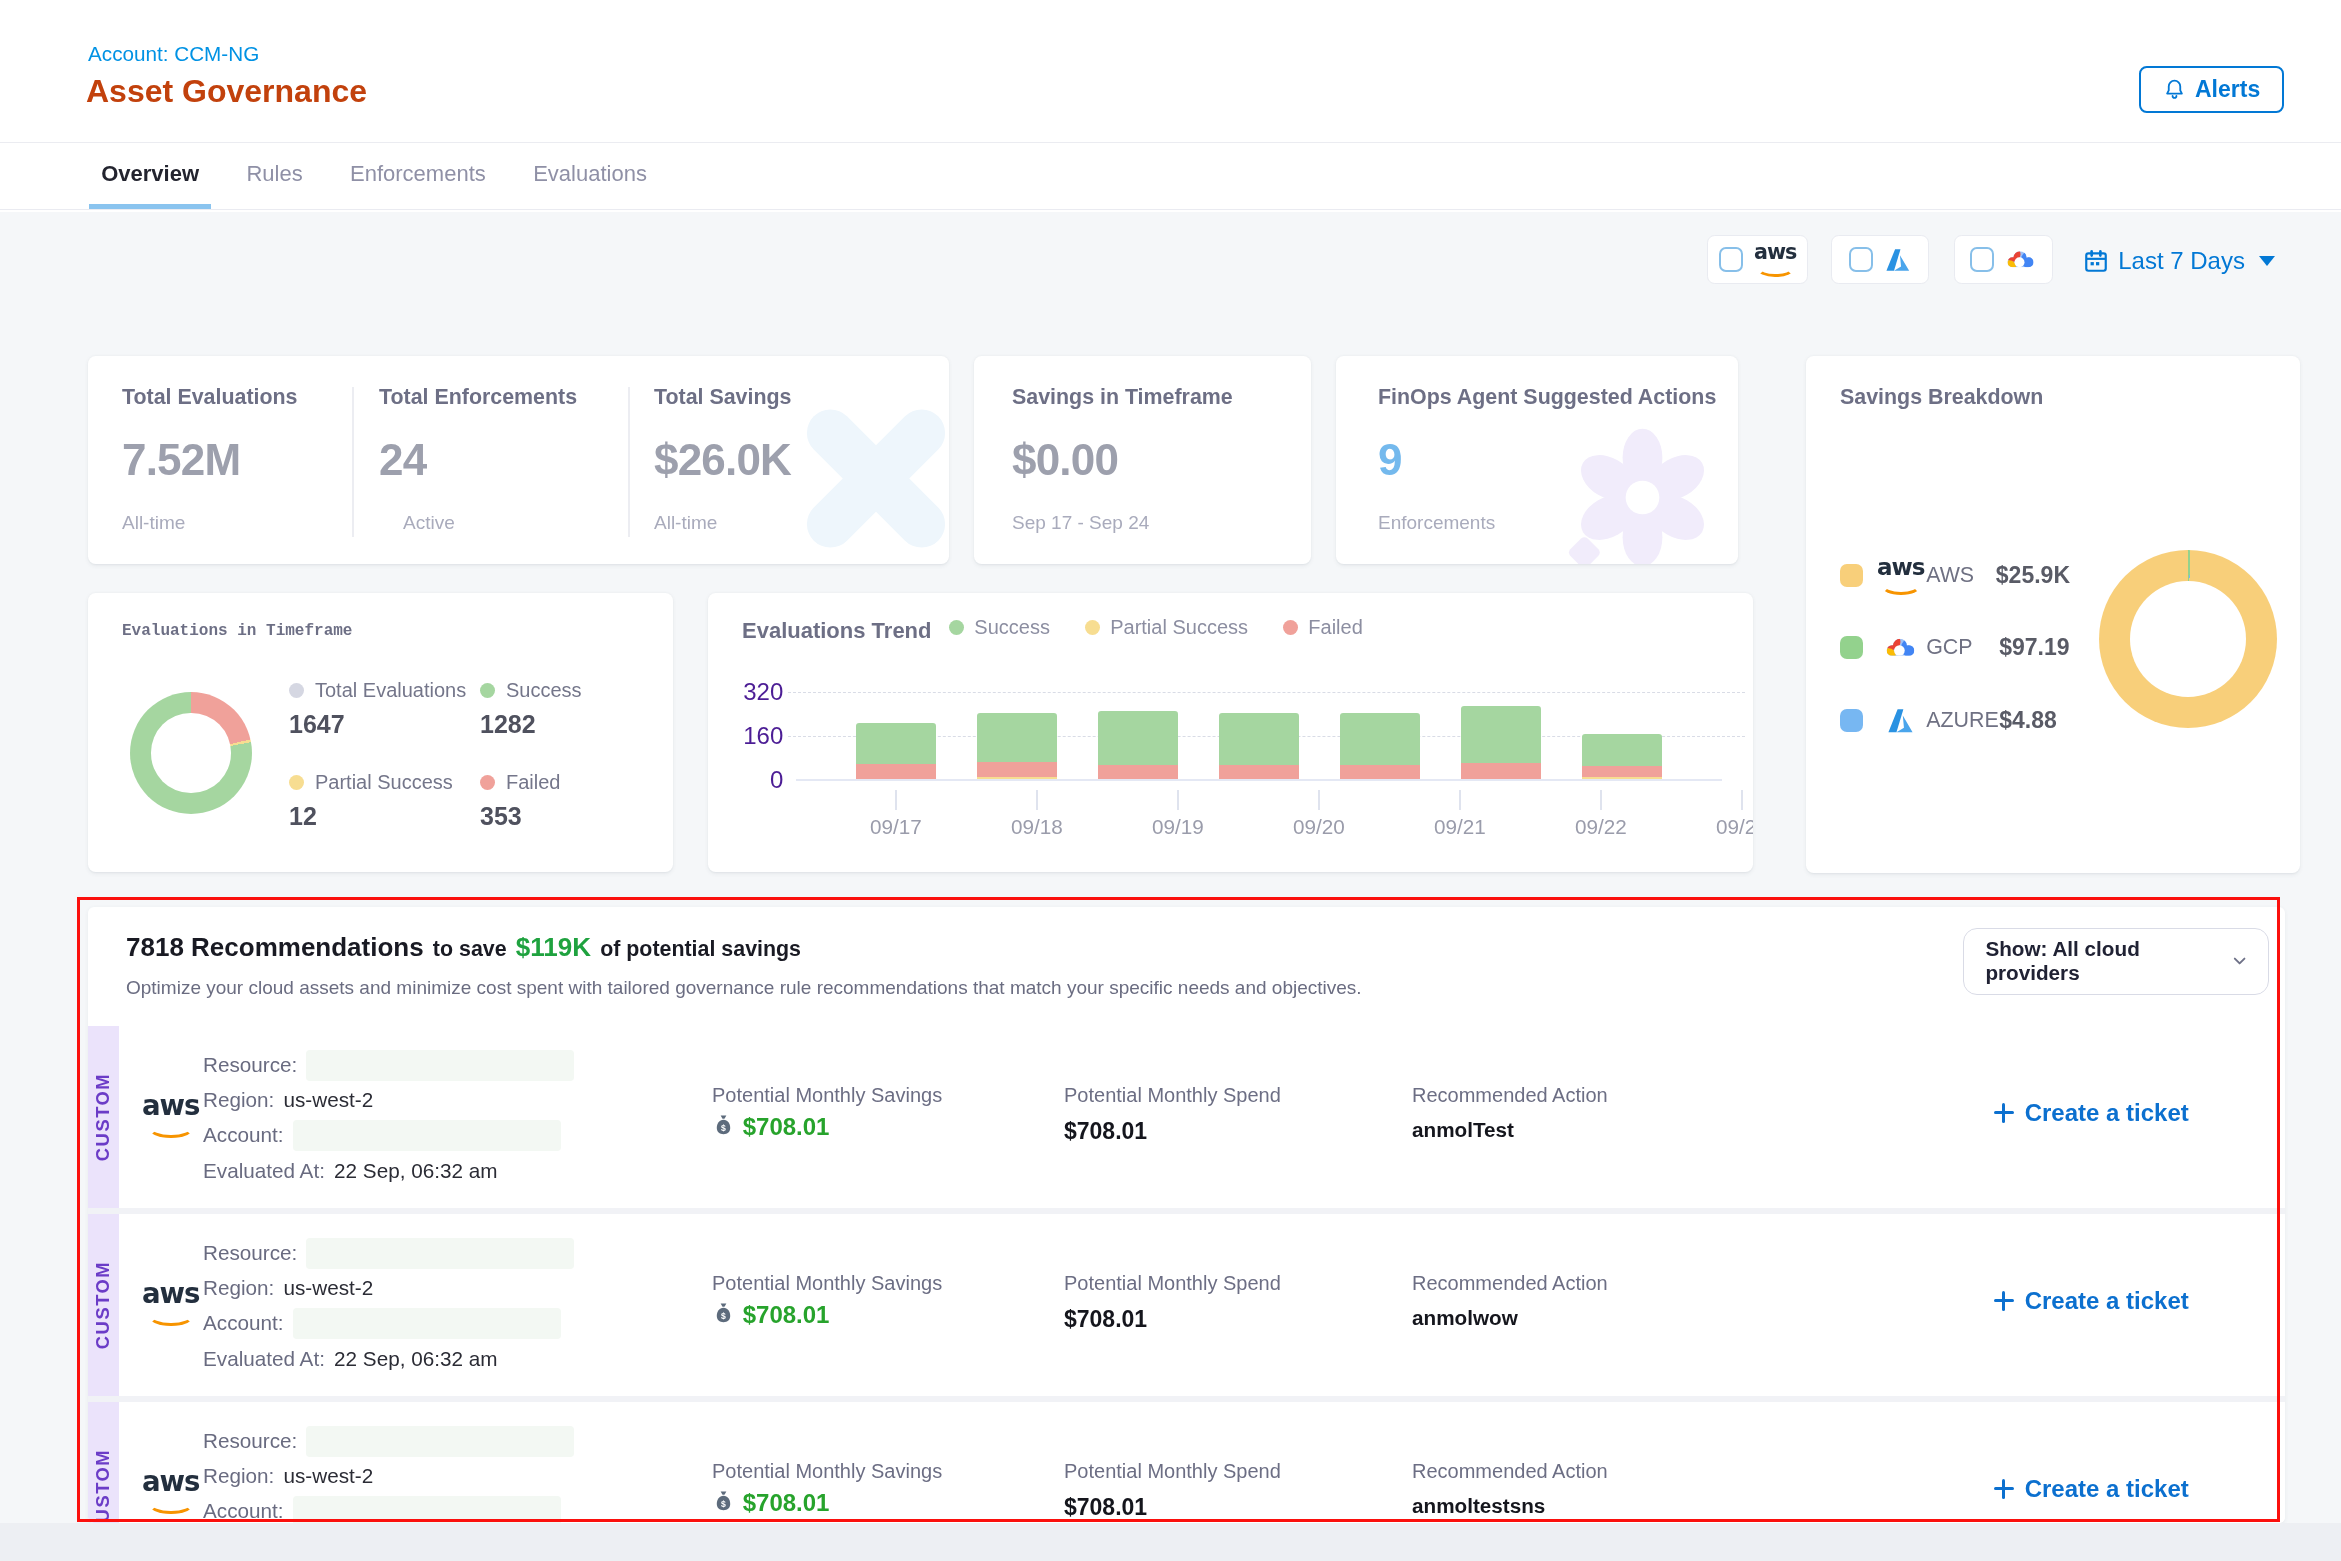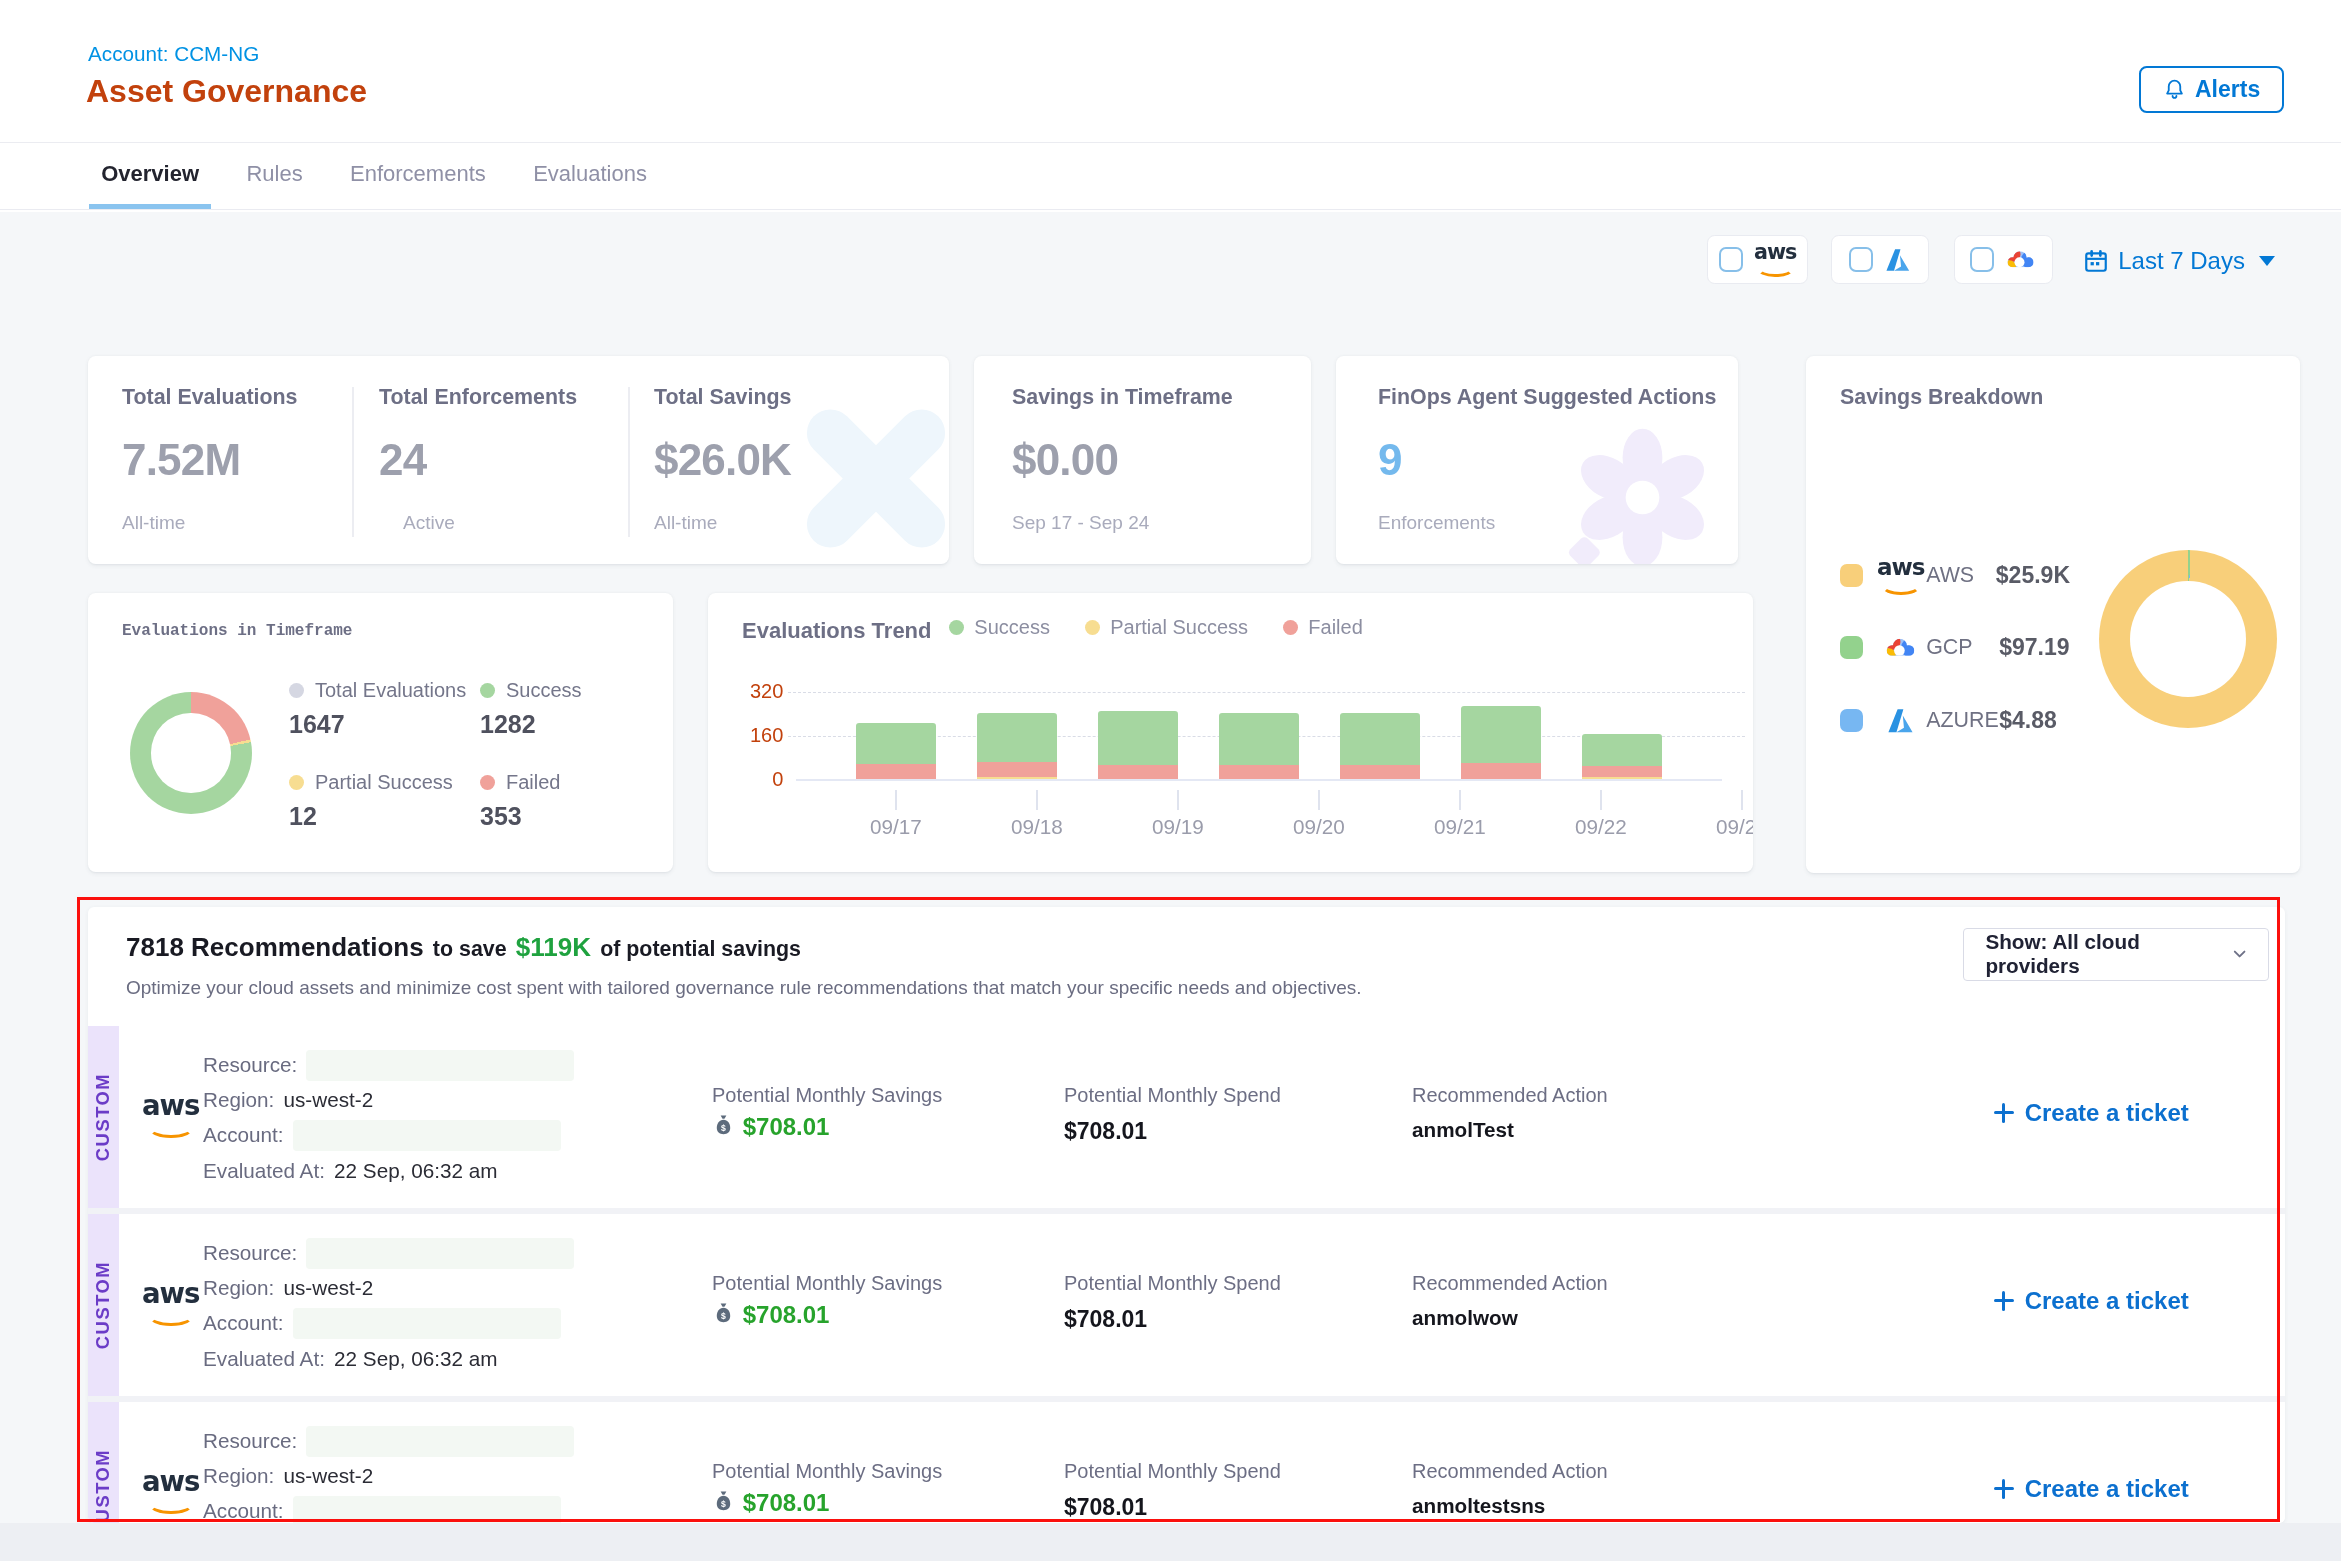--- a/index.html
+++ b/index.html
@@ -62,21 +62,21 @@
   .ev-item{position:absolute;width:180px;}
   .ev-item .lr{display:flex;align-items:center;gap:10.7px;font-size:20px;color:#74768a;}
   .dot{width:15.3px;height:15.3px;border-radius:50%;flex:0 0 auto;}
   .ev-item .vv{margin-top:7.7px;font-size:25px;font-weight:700;color:#4f515e;padding-left:0;}
 
   
   .trend-legend{position:absolute;left:241px;top:23px;display:flex;align-items:center;gap:35px;}
   .trend-legend .li{display:flex;align-items:center;gap:10px;font-size:20px;color:#8c8ea1;}
   .trend-yaxis{position:absolute;left:15.3px;top:99px;width:60px;height:87px;}
   .trend-ytick{position:absolute;right:0;width:100%;height:21.4px;line-height:21.4px;text-align:right;
-    font-size:20px;color:#c2410c;}
+    font-size:24px;color:#4c1d95;}
   .trend-area{position:absolute;left:88px;top:99px;width:926px;height:87px;border-bottom:2.3px solid #e4e8f4;}
   .trend-grid{position:absolute;left:-7.7px;right:-23px;height:0;border-top:1.5px dashed #d9dce6;}
   .trend-cols{position:absolute;inset:0;display:flex;justify-content:space-between;align-items:flex-end;
     padding:0 60px;}
   .trend-col{display:flex;flex-direction:column-reverse;width:80px;}
   .trend-col div:last-child{border-radius:3.1px 3.1px 0 0;}
   .trend-labels{position:absolute;left:88px;top:189px;width:926px;display:flex;justify-content:space-between;
     padding:8px 60px;box-sizing:content-box;}
   .trend-label{width:80px;text-align:center;}
   .trend-label i{display:block;width:1.5px;height:20px;background:#dfe3ee;margin:0 auto;}
@@ -92,22 +92,22 @@
   
   .annotation-rect{position:absolute;left:77px;top:897px;width:2203px;height:625px;
     border:3.8px solid #fb100d;z-index:60;pointer-events:none;box-sizing:border-box;}
   .rec-card{position:absolute;left:88px;top:907px;width:2197px;height:616px;background:#fff;
     border-radius:6.1px;overflow:hidden;box-shadow:0 1.5px 4.6px rgba(60,70,90,.07);}
   .rec-head{position:absolute;left:38px;top:24.5px;display:flex;align-items:baseline;gap:9.2px;white-space:nowrap;}
   .rec-head .b{font-size:26px;font-weight:700;color:#191a23;}
   .rec-head .m{font-size:21.4px;color:#191a23;font-weight:600;}
   .rec-head .g{font-size:26px;font-weight:700;color:#1fa23f;}
   .rec-sub{position:absolute;left:38px;top:70px;font-size:19px;color:#6a6c81;}
-  .rec-filter{position:absolute;left:1875px;top:20.7px;width:306px;height:53px;border:1.5px solid #d9dbe6;
-    border-radius:4px;background:#fff;display:flex;align-items:center;justify-content:flex-start;
+  .rec-filter{position:absolute;left:1875px;top:20.7px;width:306px;height:67px;border:1.5px solid #d9dbe6;
+    border-radius:14px;background:#fff;display:flex;align-items:center;justify-content:flex-start;
     padding:0 18.4px 0 21.4px;box-sizing:border-box;cursor:pointer;}
   .rec-filter span{font-size:20.7px;font-weight:600;color:#202234;}
   .row-gap{position:absolute;left:0;width:100%;height:6.1px;background:#f1f2f6;}
   .rec-row{position:absolute;left:0;width:100%;height:182px;background:#fff;}
   .row-tag{position:absolute;left:0;top:0;bottom:0;width:31px;background:#ebe3fb;display:flex;
     align-items:center;justify-content:center;}
   .row-tag span{transform:rotate(-90deg);font-size:18.4px;font-weight:700;color:#6b3cc7;letter-spacing:1.5px;white-space:nowrap;}
   .row-aws{position:absolute;left:54px;top:66px;}
   .dl{position:absolute;left:115px;height:32px;display:flex;align-items:center;gap:9.2px;white-space:nowrap;}
   .dl .lab{font-size:20.7px;color:#696b80;}

